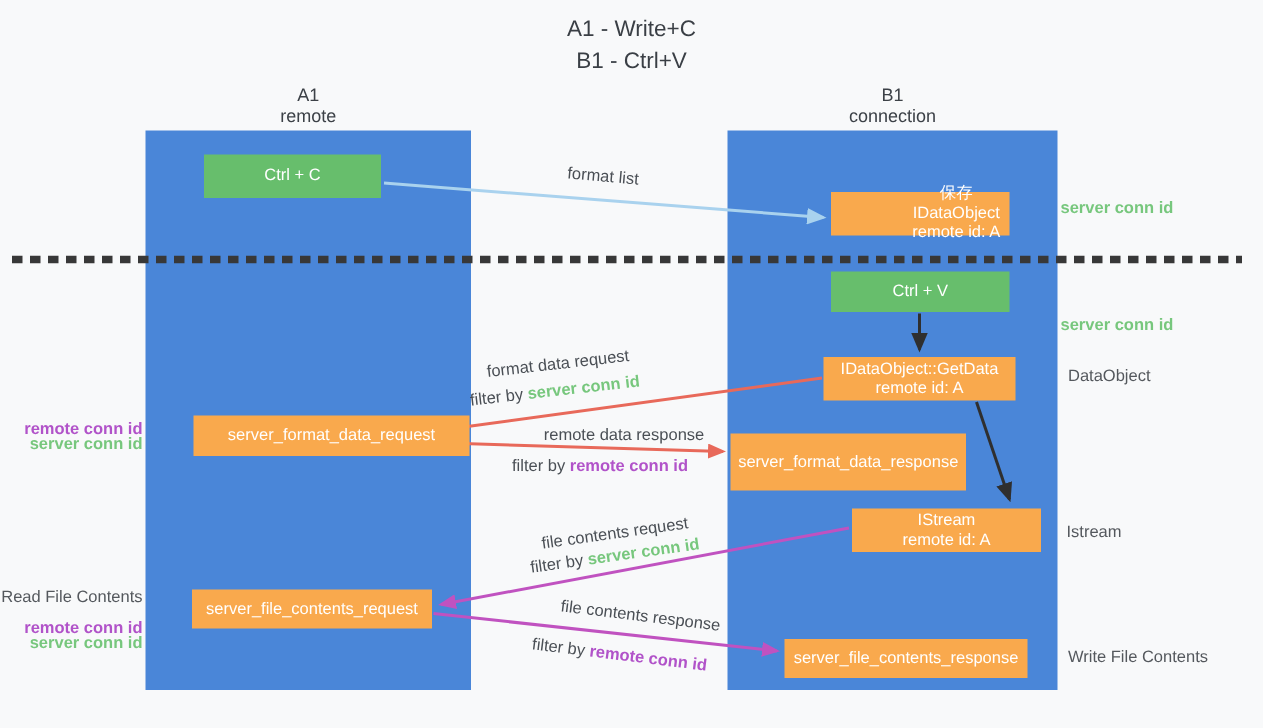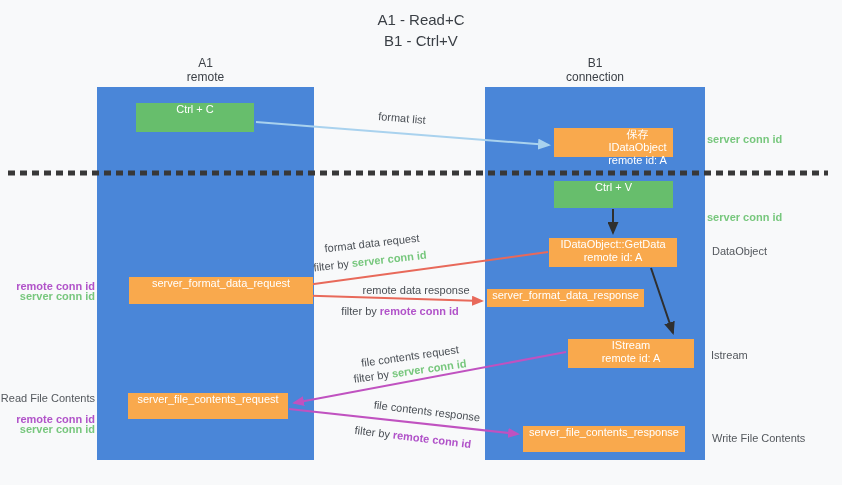--- a/index.html
+++ b/index.html
@@ -20,21 +20,21 @@
   .lane-right { left:485px; width:220px; }
   .lane-header {
     position:absolute; top:56px; text-align:center;
     font-size:12px; line-height:14px; color:#3c4147;
   }
   .lh-left  { left:97px;  width:217px; }
   .lh-right { left:485px; width:220px; }
   svg.wires { position:absolute; left:0; top:0; z-index:2; }
   .node {
     position:absolute; z-index:3; display:flex; flex-direction:column;
-    align-items:center; 
+    align-items:center; justify-content:center;
     color:#ffffff; font-size:11px; line-height:13px; text-align:center;
   }
   .node-green  { background:#67be6c; }
   .node-orange { background:#f9a94d; }
   .ann { position:absolute; z-index:3; font-size:11px; color:#54585d; white-space:nowrap; }
   .ann-green  { color:#77c77d; font-weight:bold; }
   .ann-purple { color:#b153c9; font-weight:bold; }
   .left-stack { text-align:right; width:95px; left:0; line-height:10px; font-size:11px; }
   .left-stack div { line-height:10px; }
   .flow-label {
@@ -43,21 +43,21 @@
   }
   .flow-label .fg { color:#77c77d; font-weight:bold; }
   .flow-label .fp { color:#b153c9; font-weight:bold; }
 </style>
 </head>
 <body>
 
 <div class="stage">
 
   <div class="title">
-    <div>A1 - Read+C</div>
+    <div>A1 - Write+C</div>
     <div>B1 - Ctrl+V</div>
   </div>
 
   <div class="lane-header lh-left">
     <div>A1</div>
     <div>remote</div>
   </div>
   <div class="lane-header lh-right">
     <div>B1</div>
     <div>connection</div>
@@ -114,21 +114,21 @@
 
   <div class="node node-orange" style="left:549px; top:238px; width:128px; height:29px;">
     <div>IDataObject::GetData</div>
     <div>remote id: A</div>
   </div>
 
   <div class="node node-orange" style="left:129px; top:277px; width:184px; height:27px;">
     <div>server_format_data_request</div>
   </div>
 
-  <div class="node node-orange" style="left:487px; top:289px; width:157px; height:18px;">
+  <div class="node node-orange" style="left:487px; top:289px; width:157px; height:38px;">
     <div>server_format_data_response</div>
   </div>
 
   <div class="node node-orange" style="left:568px; top:339px; width:126px; height:29px;">
     <div>IStream</div>
     <div>remote id: A</div>
   </div>
 
   <div class="node node-orange" style="left:128px; top:393px; width:160px; height:26px;">
     <div>server_file_contents_request</div>

